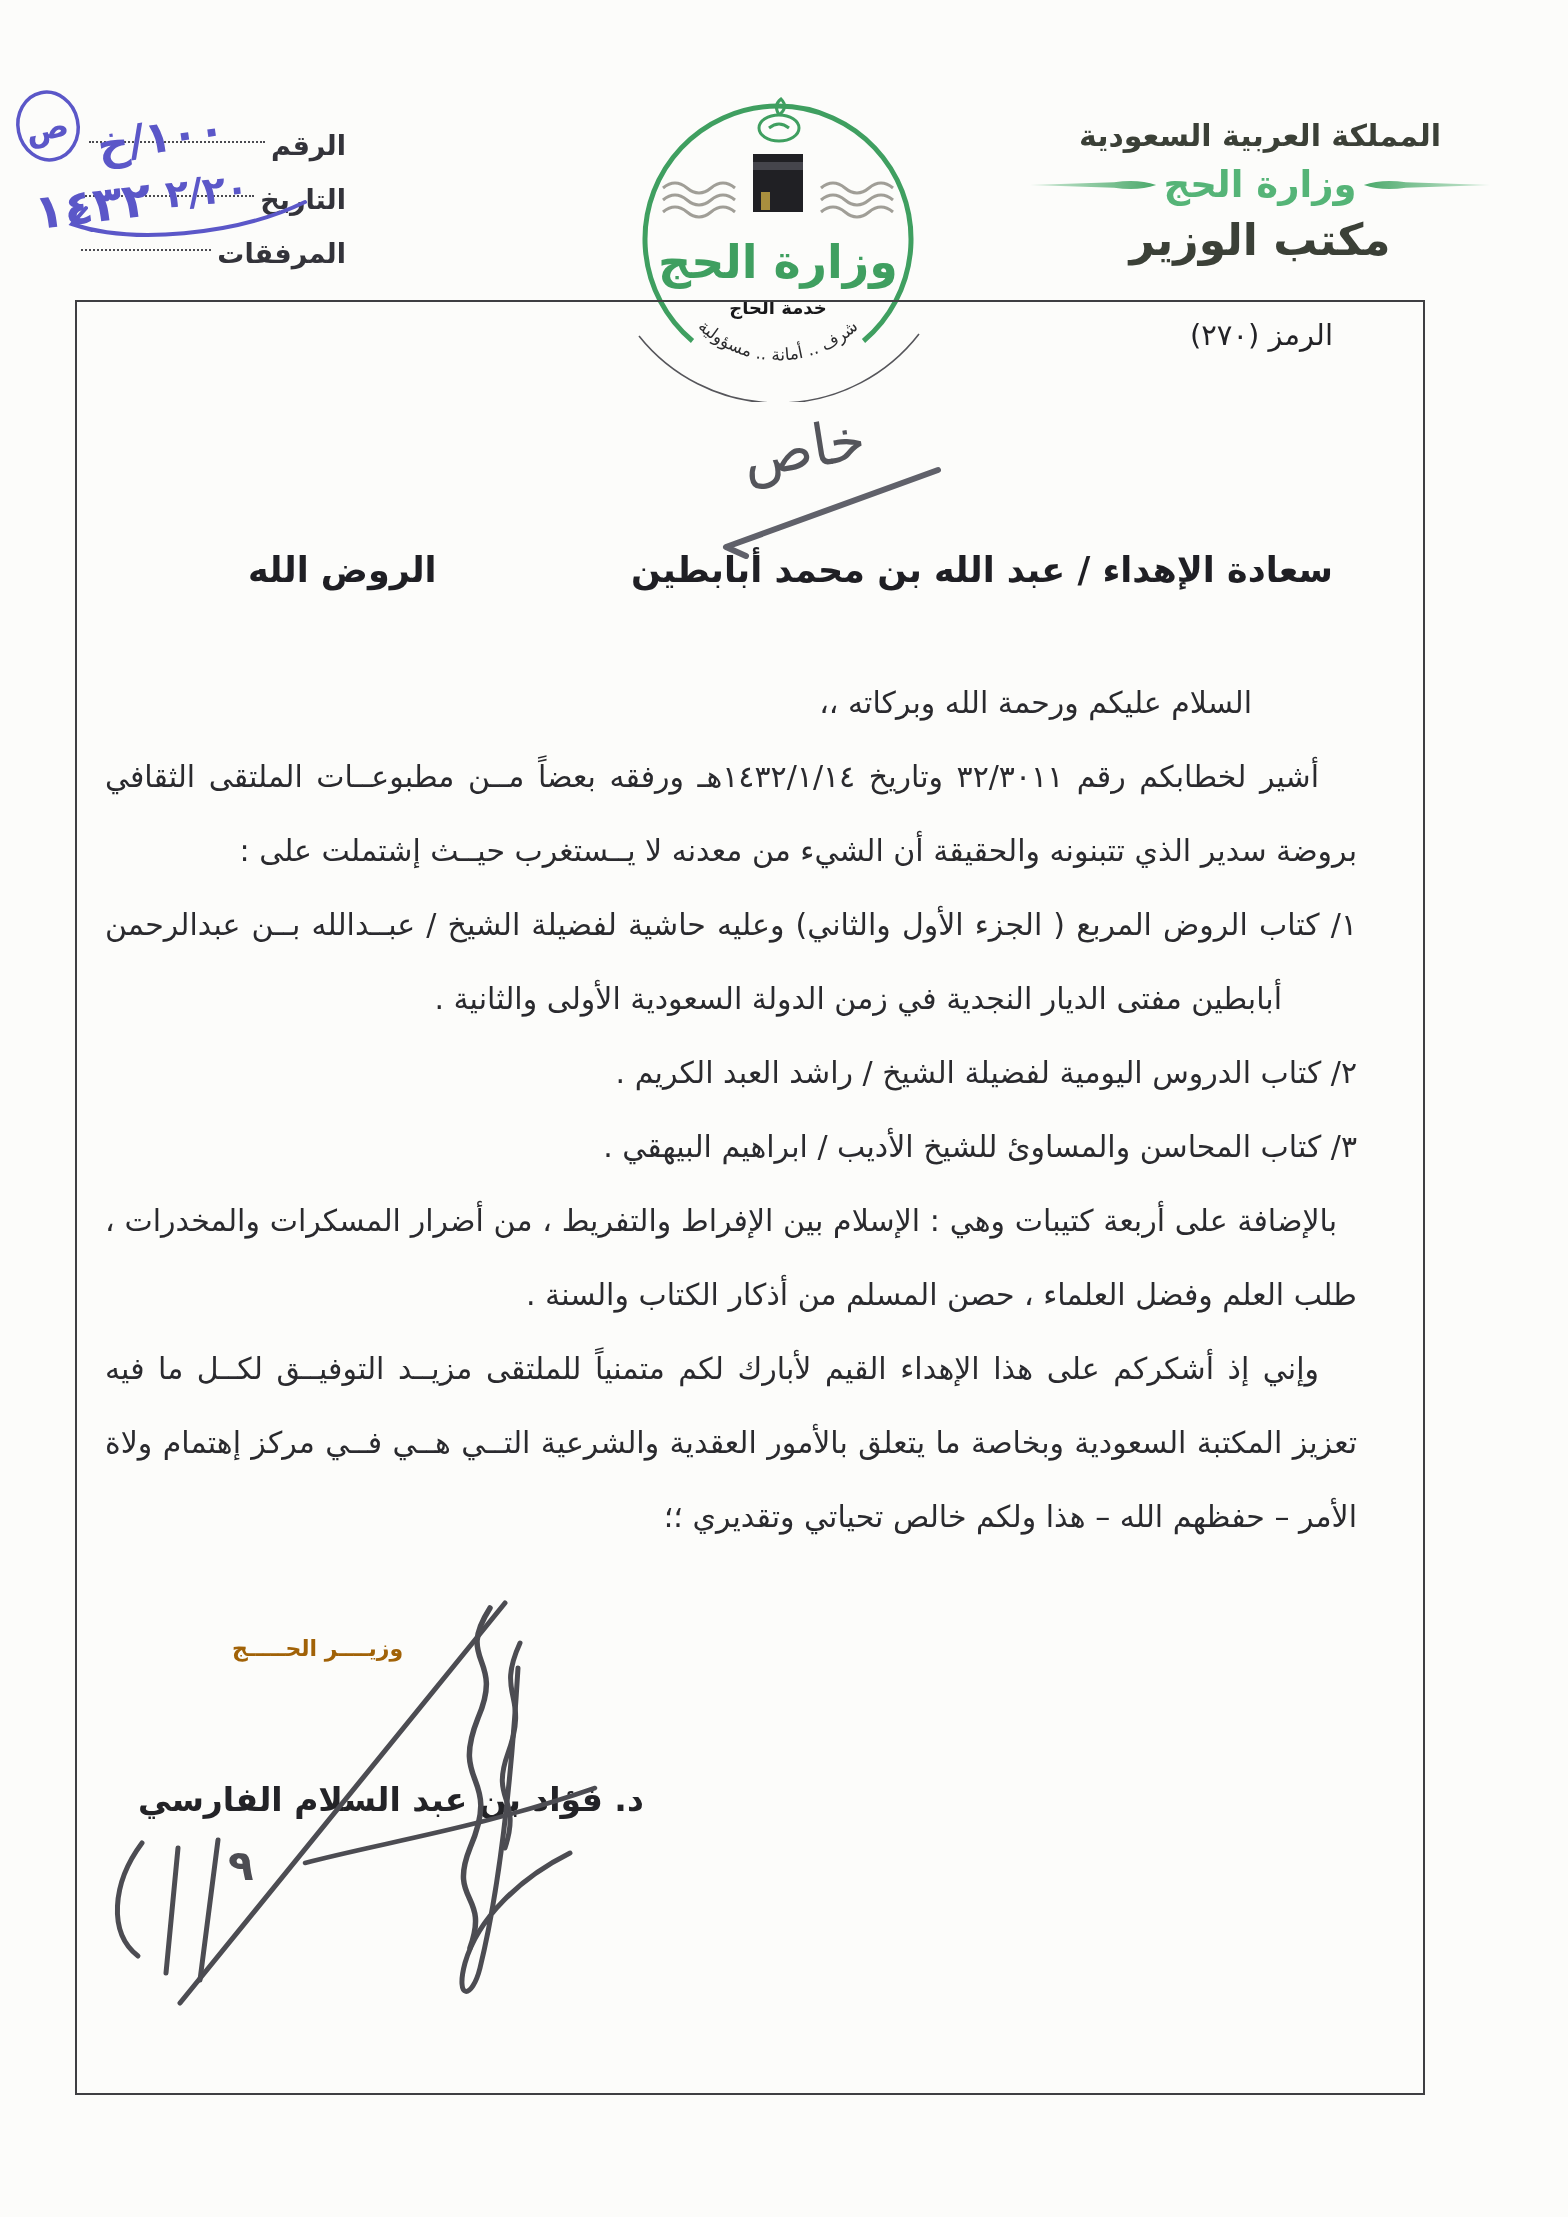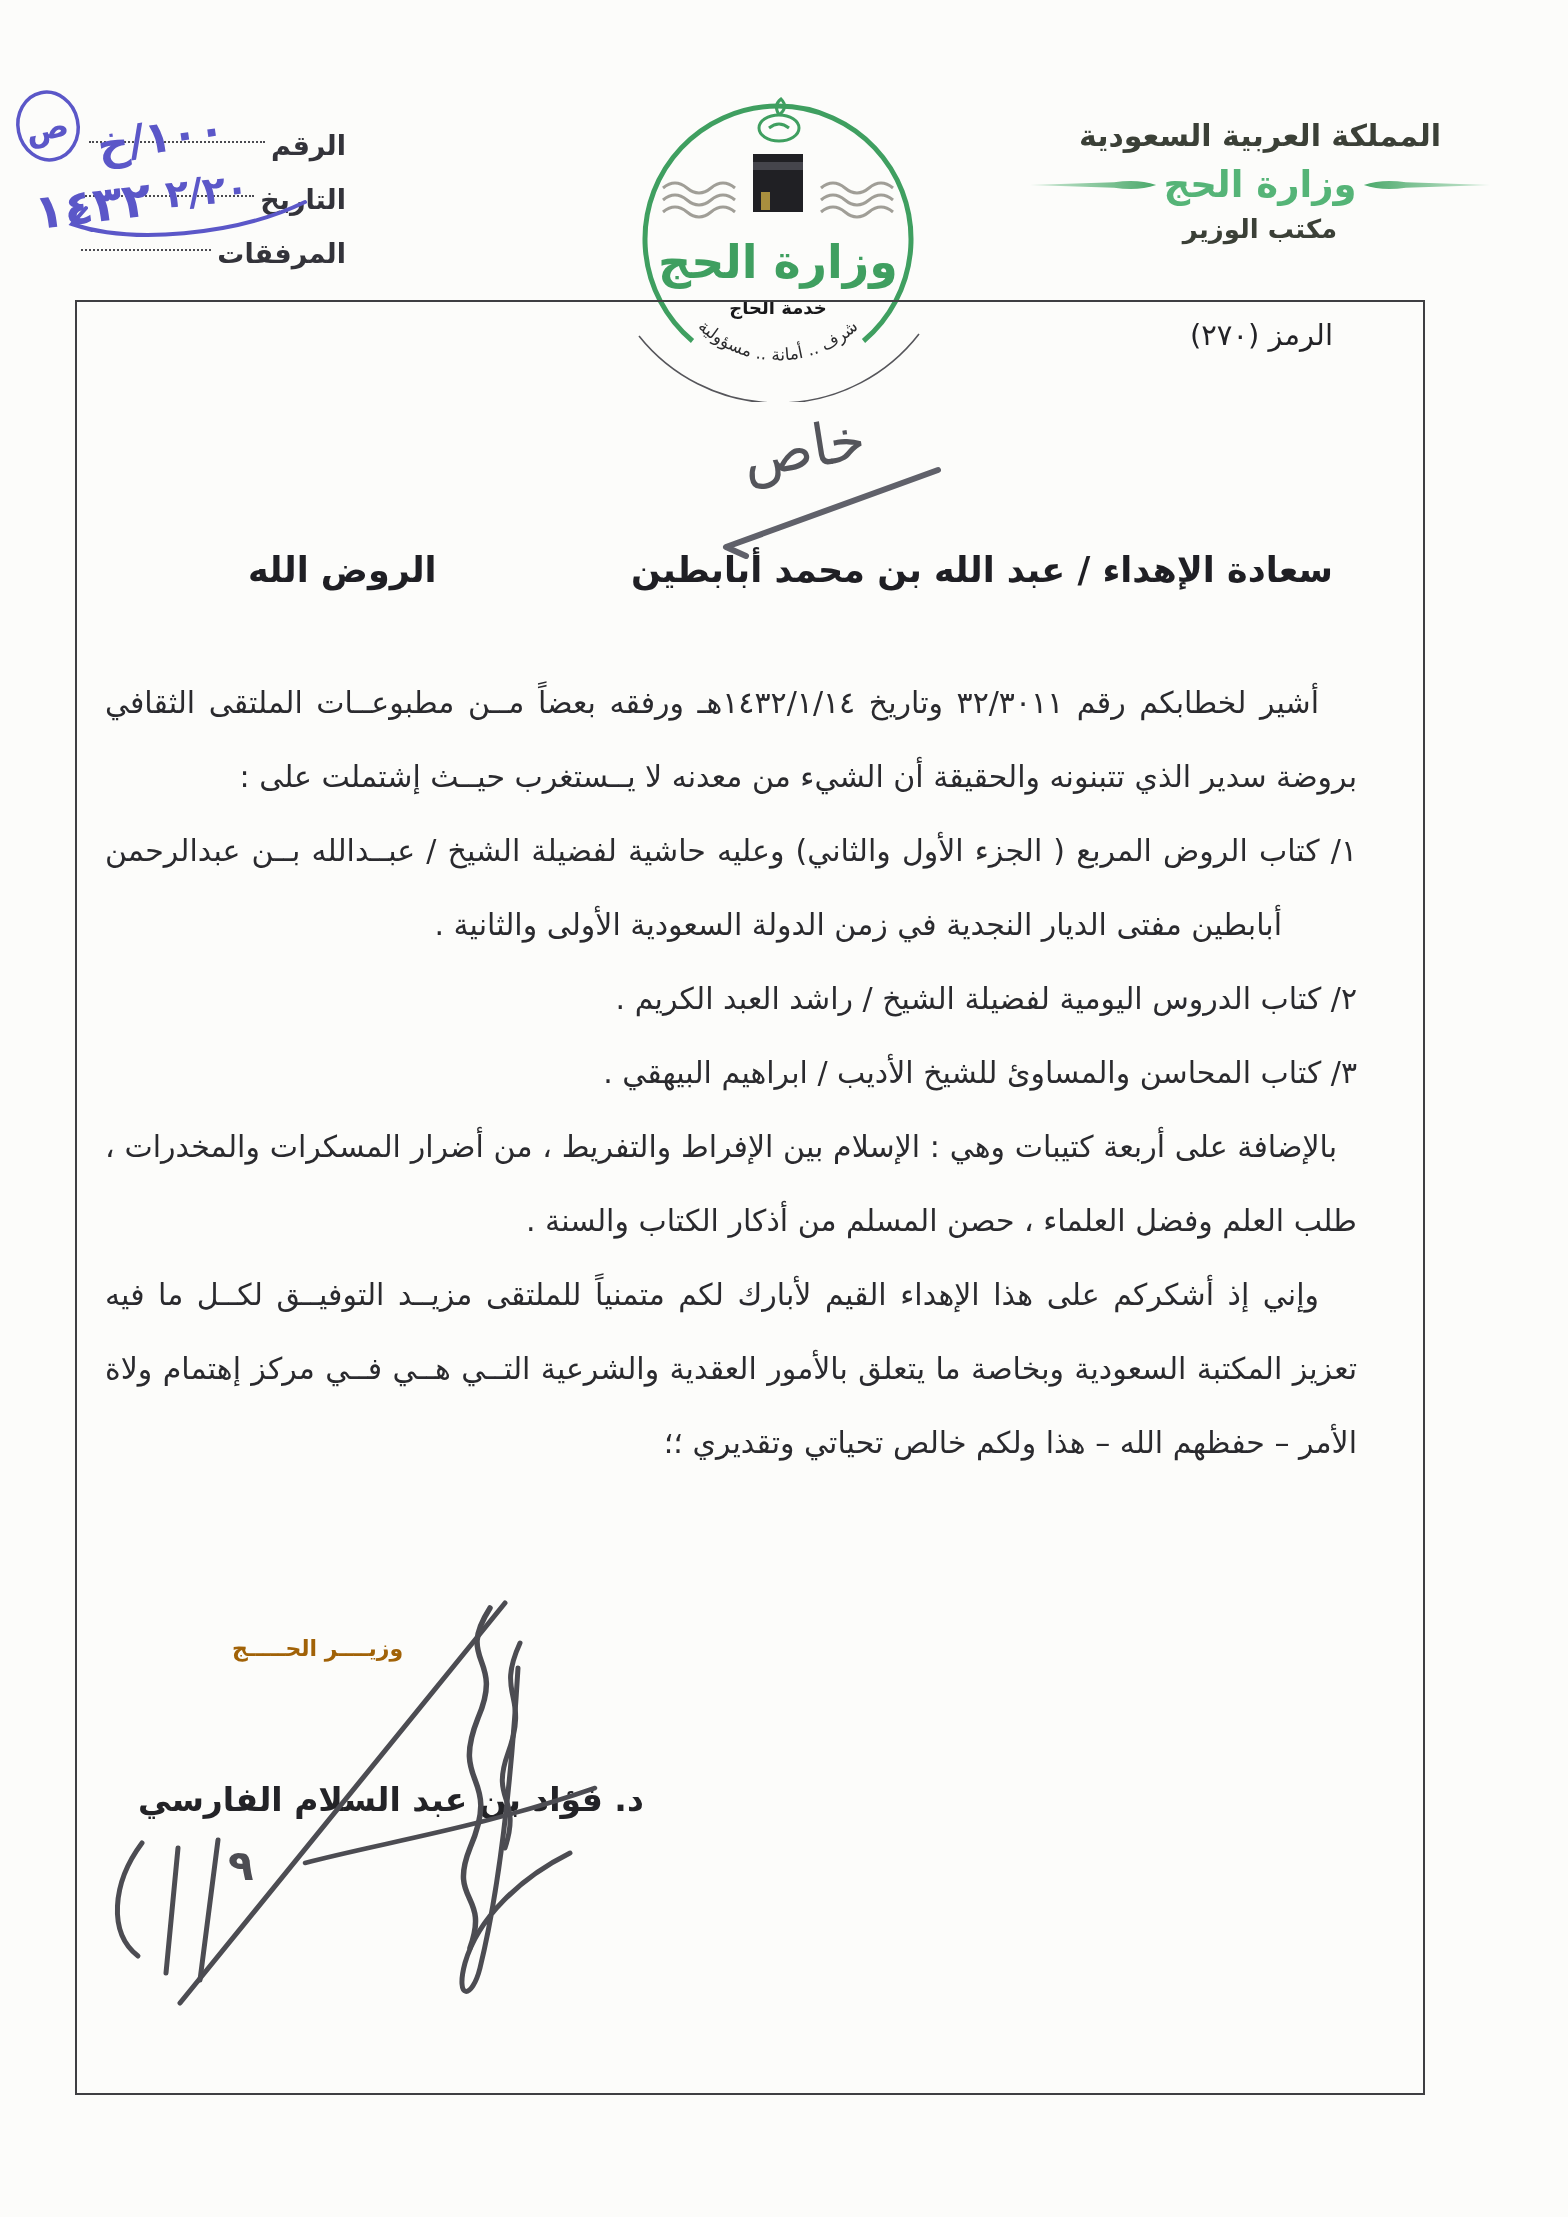--- a/index.html
+++ b/index.html
@@ -21,21 +21,21 @@
   .dots.short{width:130px;}
   .blue-marks{position:absolute;left:0;top:64px;width:380px;height:230px;z-index:3;}
   .blue-marks text{fill:#5b57c8;font-weight:bold;}
   
   .logo{position:absolute;left:633px;top:96px;width:292px;height:306px;}
   
   .letterhead{position:absolute;left:1040px;top:118px;width:440px;text-align:center;direction:rtl;}
   .lh-line1{font-size:30px;font-weight:bold;color:#3b4037;letter-spacing:1px;}
   .lh-line2{display:flex;align-items:center;justify-content:center;gap:6px;margin-top:10px;}
   .lh-ministry{font-size:37px;font-weight:bold;color:#55b477;white-space:nowrap;}
-  .lh-line3{margin-top:8px;font-size:26px;font-weight:bold;color:#3b4037;}
+  .lh-line3{margin-top:8px;font-size:44px;font-weight:bold;color:#3b4037;}
   .flourish{width:128px;height:16px;flex:none;}
   .flourish.mirror{transform:scaleX(-1);}
   
   .frame{position:absolute;left:75px;top:300px;width:1346px;height:1791px;border:2px solid #3f3f42;}
   .code{position:absolute;right:235px;top:318px;font-size:29px;direction:rtl;color:#232327;}
   
   .classification{position:absolute;left:742px;top:414px;font-size:58px;color:#54555b;transform:rotate(-9deg);z-index:2;}
   .class-underline{position:absolute;left:688px;top:452px;width:270px;height:115px;z-index:2;}
   
   .addressee-row{
@@ -150,20 +150,21 @@
   <svg class="class-underline" viewBox="0 0 270 115">
     <path d="M250 18 L38 95 l 22 -8 m -22 8 l 20 9" fill="none" stroke="#60616a" stroke-width="6" stroke-linecap="round"></path>
   </svg>
 
   <div class="addressee-row">
     <span>سعادة الإهداء / عبد الله بن محمد أبابطين</span>
     <span>الروض الله</span>
   </div>
 
   <div class="body">
+    <p class="greet">السلام عليكم ورحمة الله وبركاته ،،</p>
     <p class="ind38">أشير لخطابكم رقم ٣٢/٣٠١١ وتاريخ ١٤٣٢/١/١٤هـ ورفقه بعضاً مــن مطبوعــات الملتقى الثقافي بروضة سدير الذي تتبنونه والحقيقة أن الشيء من معدنه لا يــستغرب حيــث إشتملت على :</p>
     <p class="hang">١/ كتاب الروض المربع ( الجزء الأول والثاني) وعليه حاشية لفضيلة الشيخ / عبــدالله بــن عبدالرحمن أبابطين مفتى الديار النجدية في زمن الدولة السعودية الأولى والثانية .</p>
     <p class="hang">٢/ كتاب الدروس اليومية لفضيلة الشيخ / راشد العبد الكريم .</p>
     <p class="hang">٣/ كتاب المحاسن والمساوئ للشيخ الأديب / ابراهيم البيهقي .</p>
     <p class="ind20">بالإضافة على أربعة كتيبات وهي : الإسلام بين الإفراط والتفريط ، من أضرار المسكرات والمخدرات ، طلب العلم وفضل العلماء ، حصن المسلم من أذكار الكتاب والسنة .</p>
     <p class="ind38">وإني إذ أشكركم على هذا الإهداء القيم لأبارك لكم متمنياً للملتقى مزيــد التوفيــق لكــل ما فيه تعزيز المكتبة السعودية وبخاصة ما يتعلق بالأمور العقدية والشرعية التــي هــي فــي مركز إهتمام ولاة الأمر – حفظهم الله – هذا ولكم خالص تحياتي وتقديري ؛؛</p>
   </div>
 
   <div class="sig-title">وزيــــر الحـــــج</div>
   <div class="sig-name">د. فؤاد بن عبد السلام الفارسي</div>

